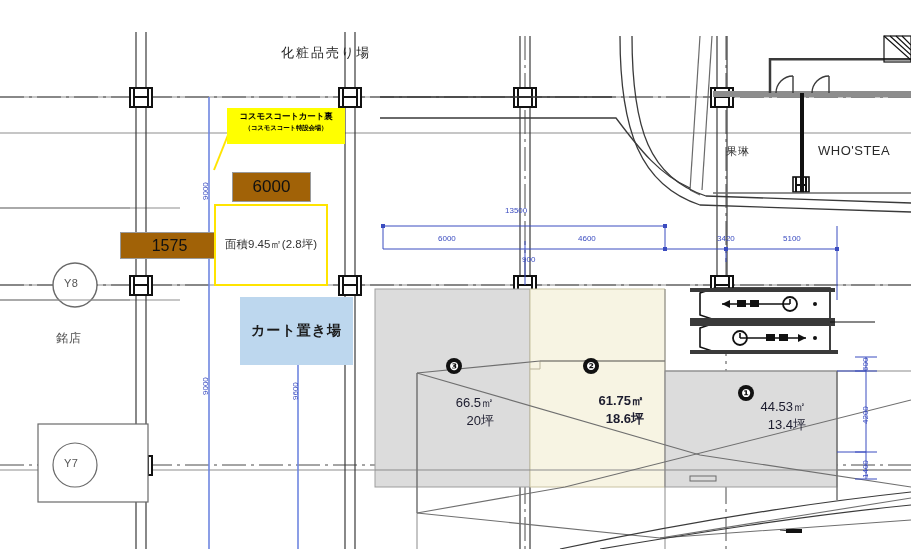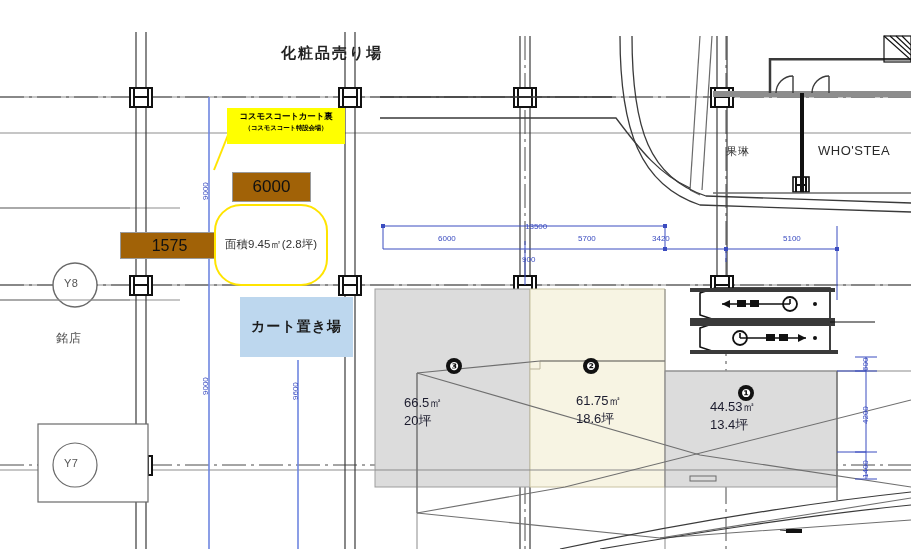--- a/index.html
+++ b/index.html
@@ -20,22 +20,22 @@
     width:911px;
     height:549px;
   }
   .txt{
     position:absolute;
     white-space:nowrap;
     color:#1a1a1a;
   }
   
   .title-jp{
-    font-size:15px;
-    font-weight:bold;
+    font-size:13px;
+    font-weight:normal;
     letter-spacing:2px;
     color:#222;
   }
   
   .yellow-tag{
     position:absolute;
     background:#ffff00;
     border:none;
     text-align:center;
     line-height:1.25;
@@ -117,21 +117,21 @@
     color:#fff;
     font-size:11px;
     font-weight:bold;
     display:flex;
     align-items:center;
     justify-content:center;
     line-height:1;
   }
   .zone-area{
     position:absolute;
-    text-align:left;
+    text-align:right;
     font-size:13px;
     color:#1c1c2e;
     line-height:1.35;
     white-space:nowrap;
   }
   .zone-area span{display:block;}
   
   .shop-label{
     position:absolute;
     font-size:11px;
@@ -405,55 +405,55 @@
 
   <div class="yellow-tag" style="left:227px;top:108px;width:118px;height:36px;">
     <span class="l1">コスモスコートカート裏</span>
     <span class="l2">（コスモスコート特設会場）</span>
   </div>
 
   <div class="box-callout" style="left:232px;top:172px;width:79px;height:30px;">6000</div>
 
   <div class="box-callout" style="left:120px;top:232px;width:99px;height:27px;font-size:16px;">1575</div>
 
-  <div class="area-note" style="left:214px;top:204px;width:114px;height:82px;border-radius:27px;">面積9.45㎡(2.8坪)</div>
-
-  <div class="cart-box" style="left:240px;top:297px;width:113px;height:60px;">カート置き場</div>
+  <div class="area-note" style="left:214px;top:204px;width:114px;height:82px;">面積9.45㎡(2.8坪)</div>
+
+  <div class="cart-box" style="left:240px;top:297px;width:113px;height:68px;">カート置き場</div>
 
   <div class="grid-label" style="left:64px;top:277px;text-align:center;">Y8</div>
   <div class="grid-label" style="left:64px;top:457px;">Y7</div>
 
   <div class="small-jp" style="left:56px;top:330px;">銘店</div>
 
   <div class="shop-label" style="left:726px;top:144px;">果琳</div>
   <div class="shop-label en" style="left:818px;top:143px;">WHO'STEA</div>
 
-  <div class="dim" style="left:505px;top:222px;margin-left:20px;">13500</div>
+  <div class="dim" style="left:505px;top:206px;">13500</div>
   <div class="dim" style="left:438px;top:234px;">6000</div>
-  <div class="dim" style="left:578px;top:234px;">5700</div>
-  <div class="dim" style="left:652px;top:234px;">3420</div>
+  <div class="dim" style="left:578px;top:234px;">4600</div>
+  <div class="dim" style="left:717px;top:234px;">3420</div>
   <div class="dim" style="left:770px;top:234px;margin-left:13px;">5100</div>
   <div class="dim" style="left:522px;top:255px;">900</div>
 
   <div class="dim dim-v" style="left:201px;top:200px;">9000</div>
   <div class="dim dim-v" style="left:201px;top:395px;">9000</div>
   <div class="dim dim-v" style="left:291px;top:400px;">9600</div>
   <div class="dim dim-v" style="left:861px;top:371px;">600</div>
   <div class="dim dim-v" style="left:861px;top:424px;">4200</div>
   <div class="dim dim-v" style="left:861px;top:478px;">1400</div>
 
   <div class="zone-badge" style="left:738px;top:385px;">❶</div>
   <div class="zone-badge" style="left:583px;top:358px;">❷</div>
   <div class="zone-badge" style="left:446px;top:358px;">❸</div>
 
   <div class="zone-area" style="left:710px;top:398px;width:96px;">
     <span>44.53㎡</span>
     <span>13.4坪</span>
   </div>
-  <div class="zone-area" style="left:576px;top:392px;width:96px;">
+  <div class="zone-area" style="left:548px;top:392px;width:96px;font-weight:bold;">
     <span>61.75㎡</span>
     <span>18.6坪</span>
   </div>
   <div class="zone-area" style="left:404px;top:394px;width:90px;">
     <span>66.5㎡</span>
     <span>20坪</span>
   </div>
 
 </div>
 

